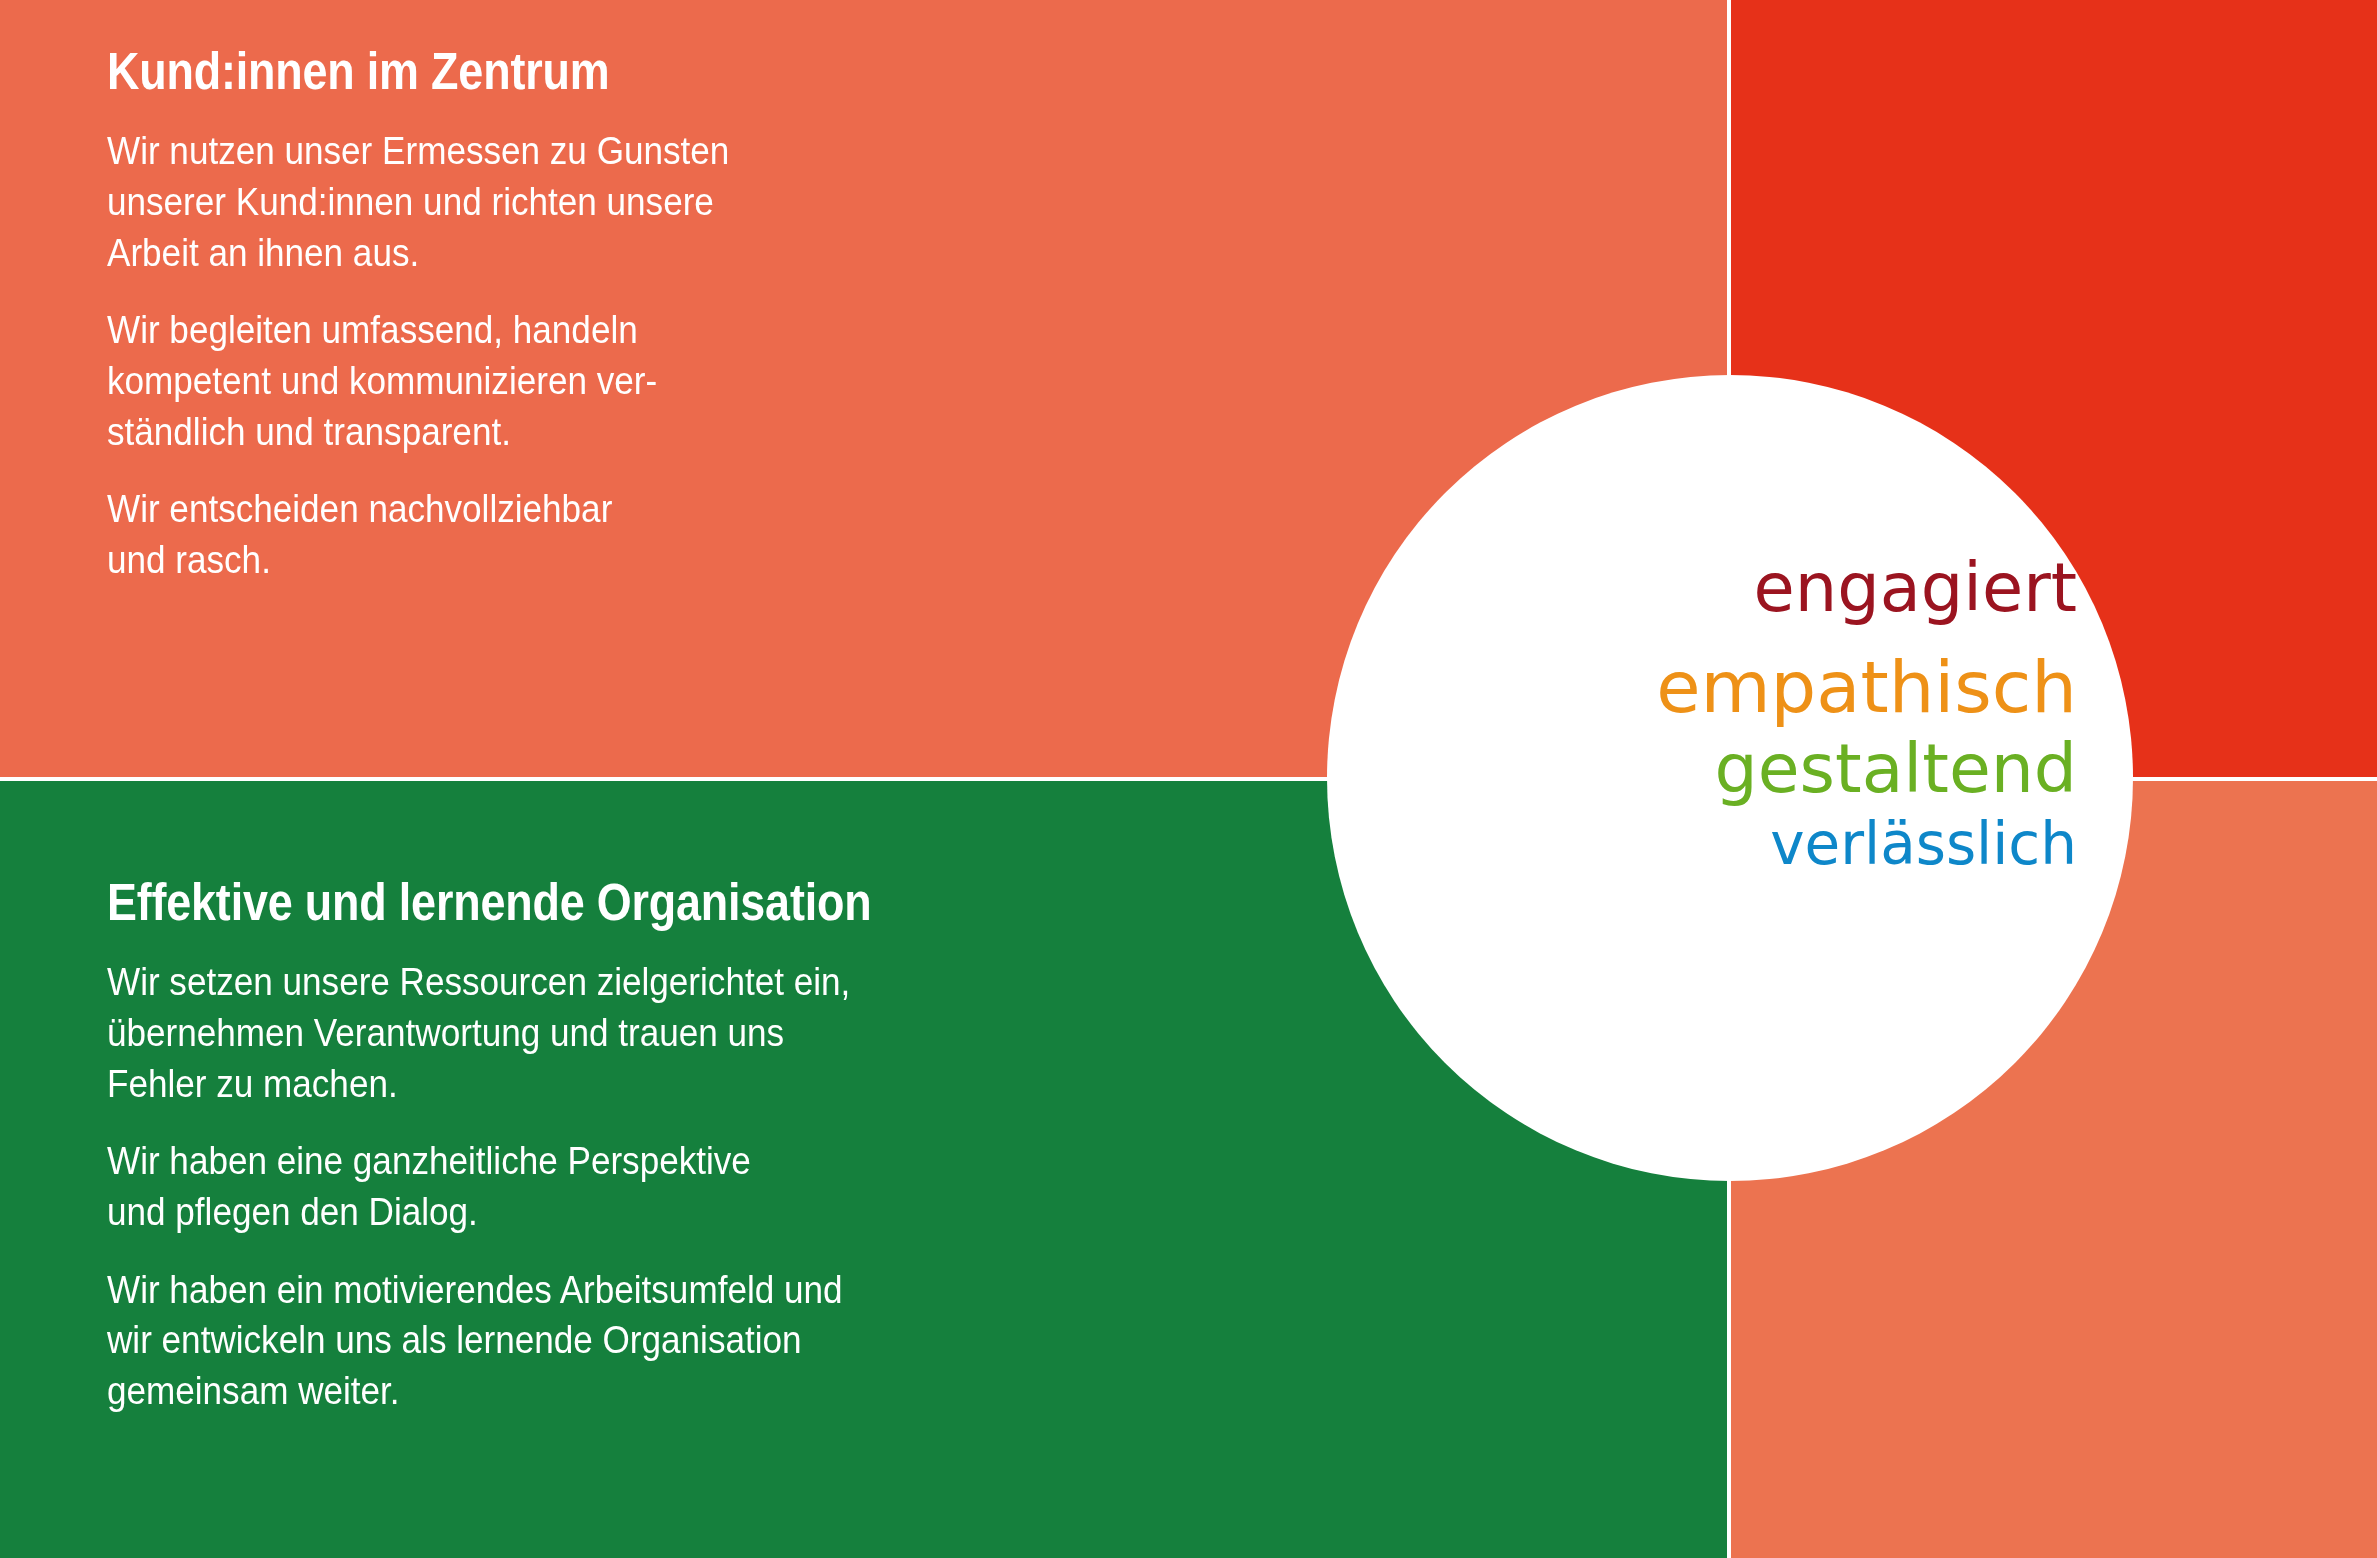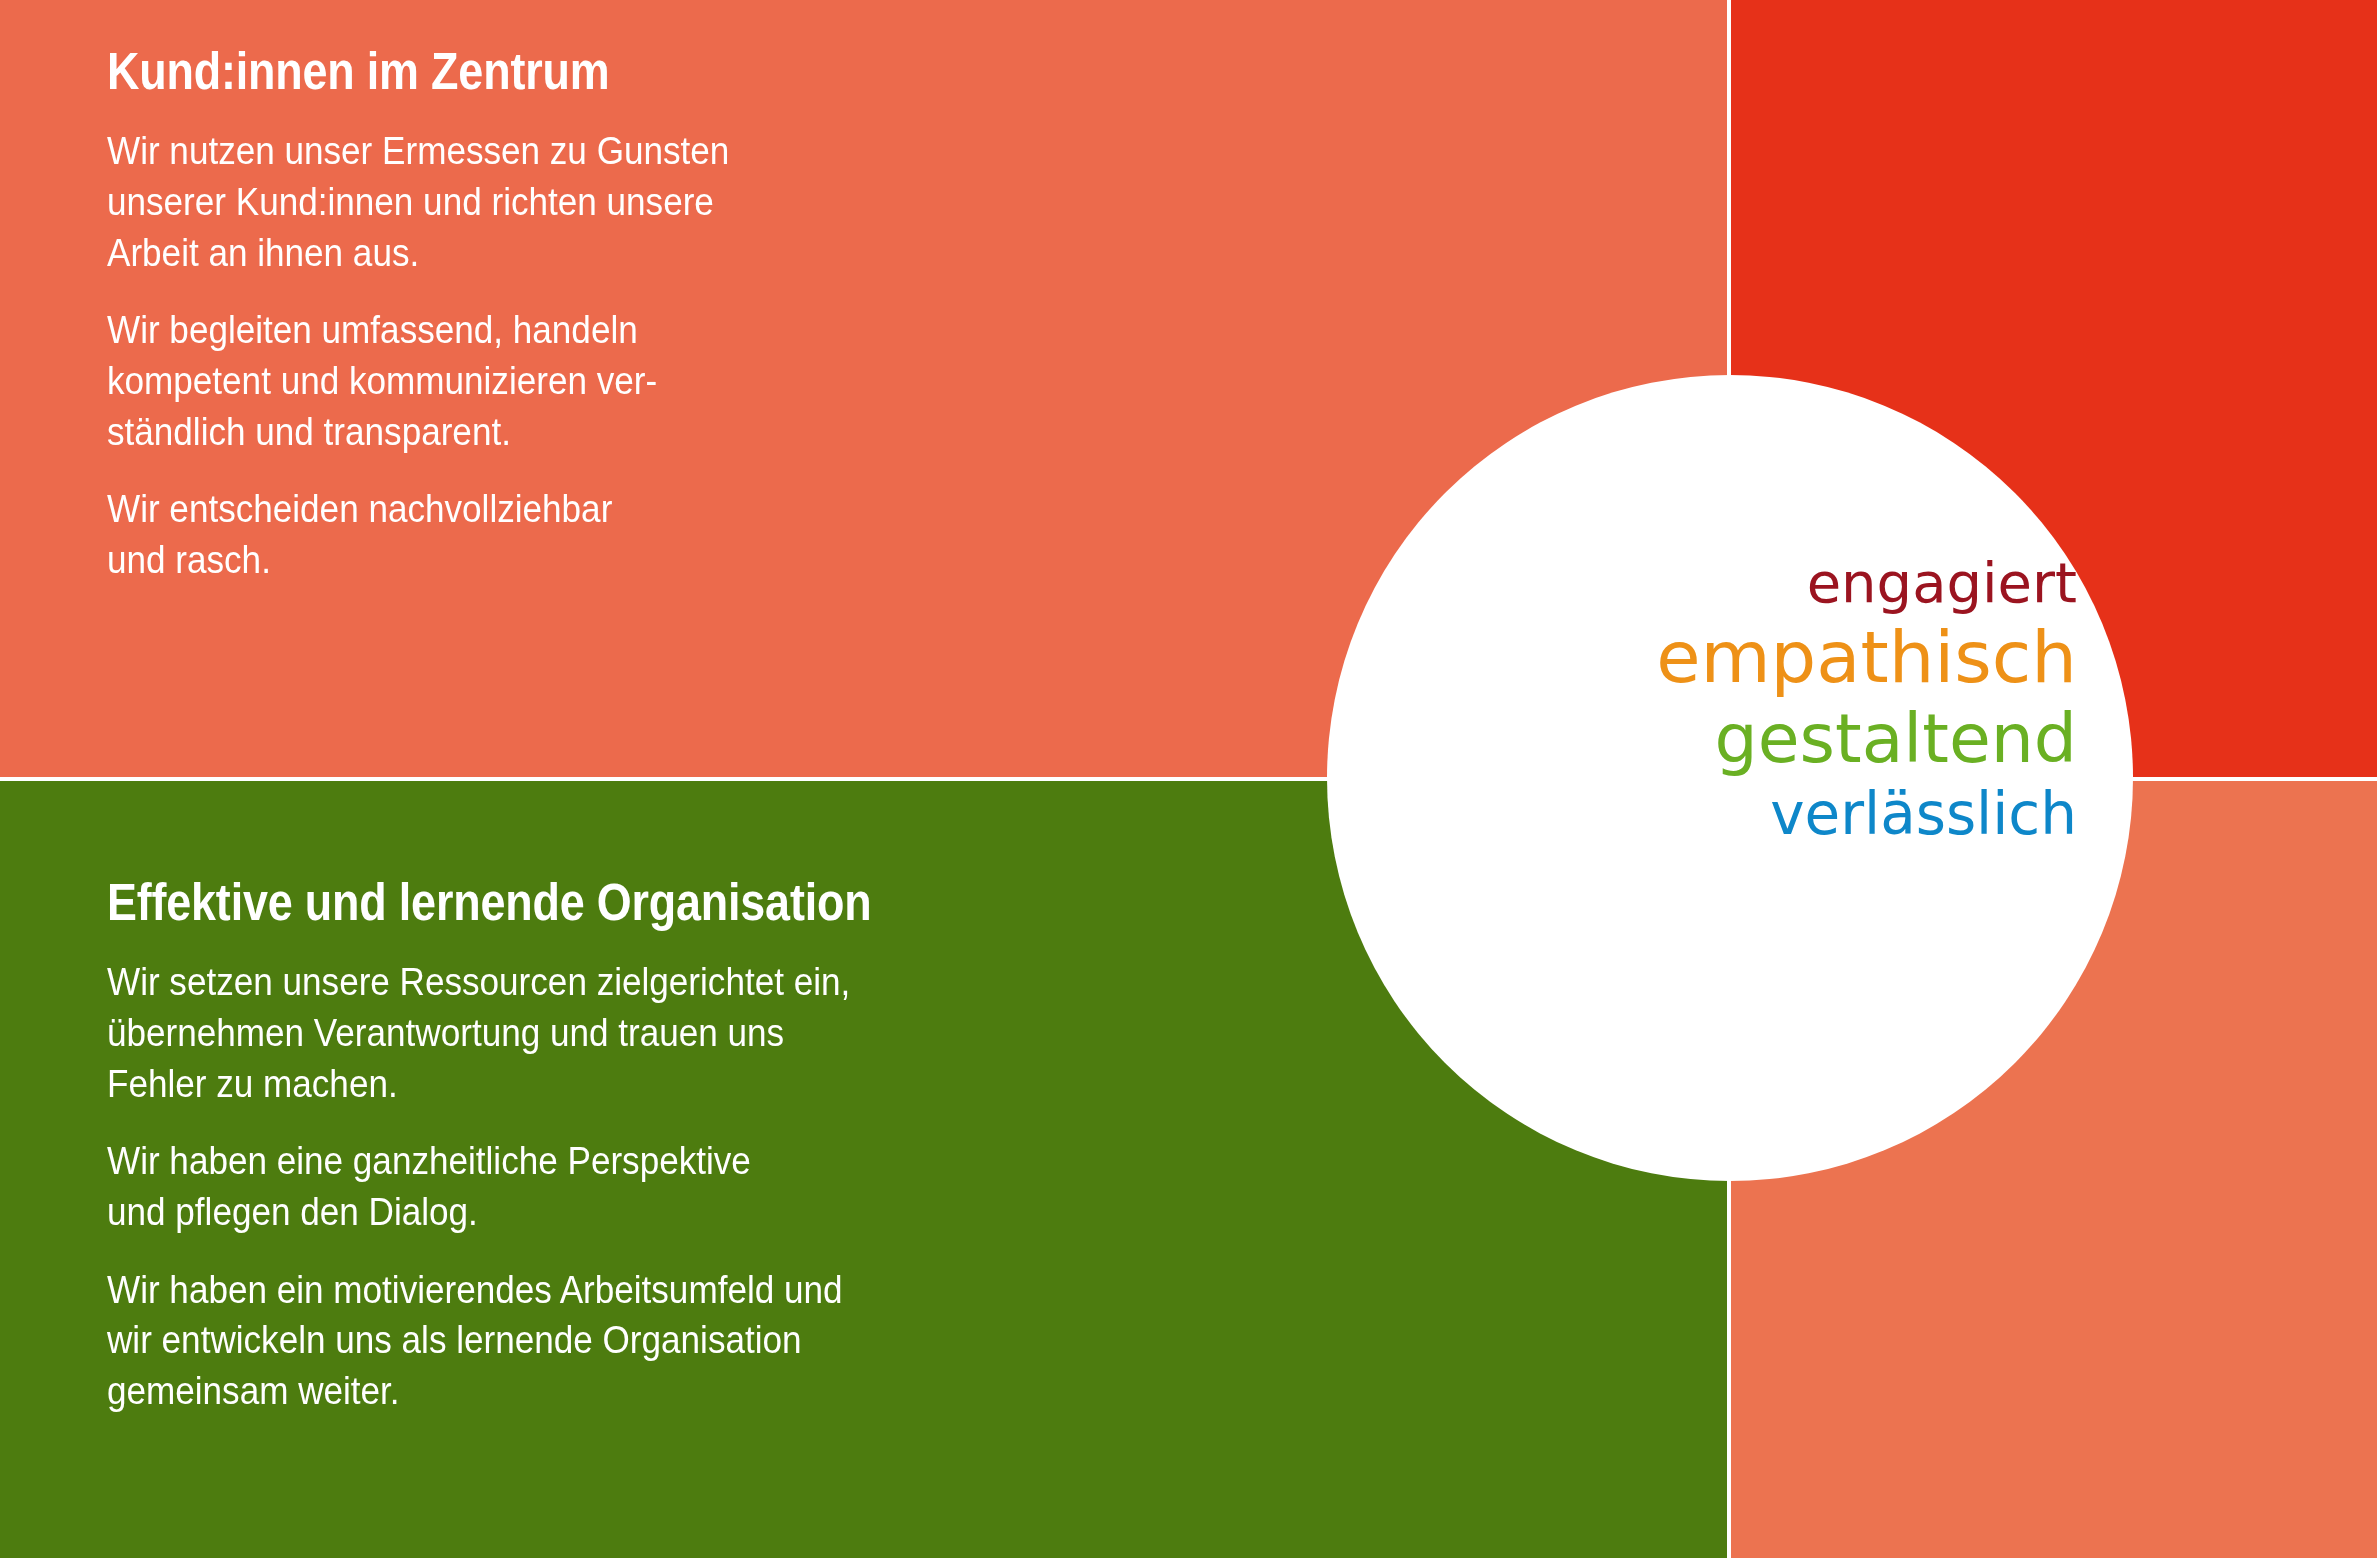--- a/index.html
+++ b/index.html
@@ -82,21 +82,21 @@
     padding-right: 56px;
     text-align: right;
     font-family: "DejaVu Sans", sans-serif;
     font-weight: 400;
     line-height: 1.0;
   }
   .claim {
     display: block;
     white-space: nowrap;
   }
-  .claim-0 { font-size: 56px; margin-bottom: 10px; }
+  .claim-0 { font-size: 67px; margin-bottom: 29px; }
   .claim-1 { font-size: 72px; margin-bottom: 12.4px; }
   .claim-2 { font-size: 68px; margin-bottom: 11.4px; }
   .claim-3 { font-size: 58px; }
 </style>
 </head>
 <body>
 
 <div id="poster">
 
   <div class="quad quad-tl" style="background: rgb(236, 106, 76);">
@@ -110,21 +110,21 @@
 ständlich und transparent.</p>
       <p class="quad-para">Wir entscheiden nachvollziehbar
 und rasch.</p>
     </div>
   </div>
 
   <div class="quad quad-tr" style="background: rgb(230, 49, 25);">
     
   </div>
 
-  <div class="quad quad-bl" style="background: #4d7c0f;">
+  <div class="quad quad-bl" style="background: #15803d;">
     <div class="quad-inner">
       <h2 class="quad-title">Effektive und lernende Organisation</h2>
       <p class="quad-para">Wir setzen unsere Ressourcen zielgerichtet ein,
 übernehmen Verantwortung und trauen uns
 Fehler zu machen.</p>
       <p class="quad-para">Wir haben eine ganzheitliche Perspektive
 und pflegen den Dialog.</p>
       <p class="quad-para">Wir haben ein motivierendes Arbeitsumfeld und
 wir entwickeln uns als lernende Organisation
 gemeinsam weiter.</p>

